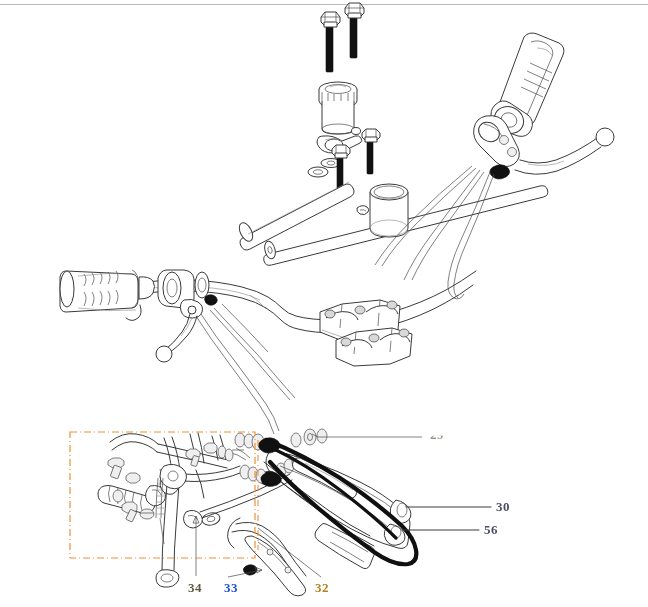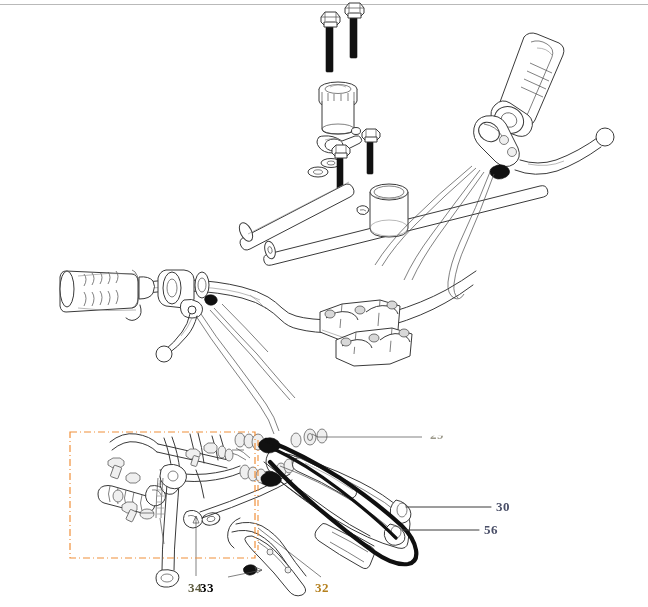--- a/index.html
+++ b/index.html
@@ -369,16 +369,16 @@
 
   <svg class="layer" viewBox="0 0 648 607" xmlns="http://www.w3.org/2000/svg">
     <rect id="hlbox" x="70" y="432" width="185" height="126" fill="none" stroke="#f0903a" stroke-width="1.2" stroke-dasharray="7 3 1 3"></rect>
     <path d="M258,440 v110" fill="none" stroke="#f0903a" stroke-width="1.1" stroke-dasharray="6 4 1 4"></path>
   </svg>
 
   <div class="callout faint" id="lb29" style="left: 430px; top: 427px; color: rgb(138, 135, 118); clip-path: inset(55% 0px 0px);">29</div>
   <div class="callout blue" id="lb30" style="left: 496px; top: 499px; color: rgb(74, 79, 104);">30</div>
   <div class="callout blue" id="lb31" style="left: 484px; top: 522px; color: rgb(74, 79, 104);">56</div>
   <div class="callout orange" id="lb32" style="left: 315px; top: 580px; color: rgb(181, 129, 31);">32</div>
-  <div class="callout" id="lb33" style="left: 200px; top: 580px; color: #000000;">33</div>
+  <div class="callout" id="lb33" style="left: 224px; top: 580px; color: #1d4ed8;">33</div>
   <div class="callout" id="lb34" style="left: 188px; top: 580px; color: rgb(92, 90, 61);">34</div>
 
 </div>
 
 </body></html>

